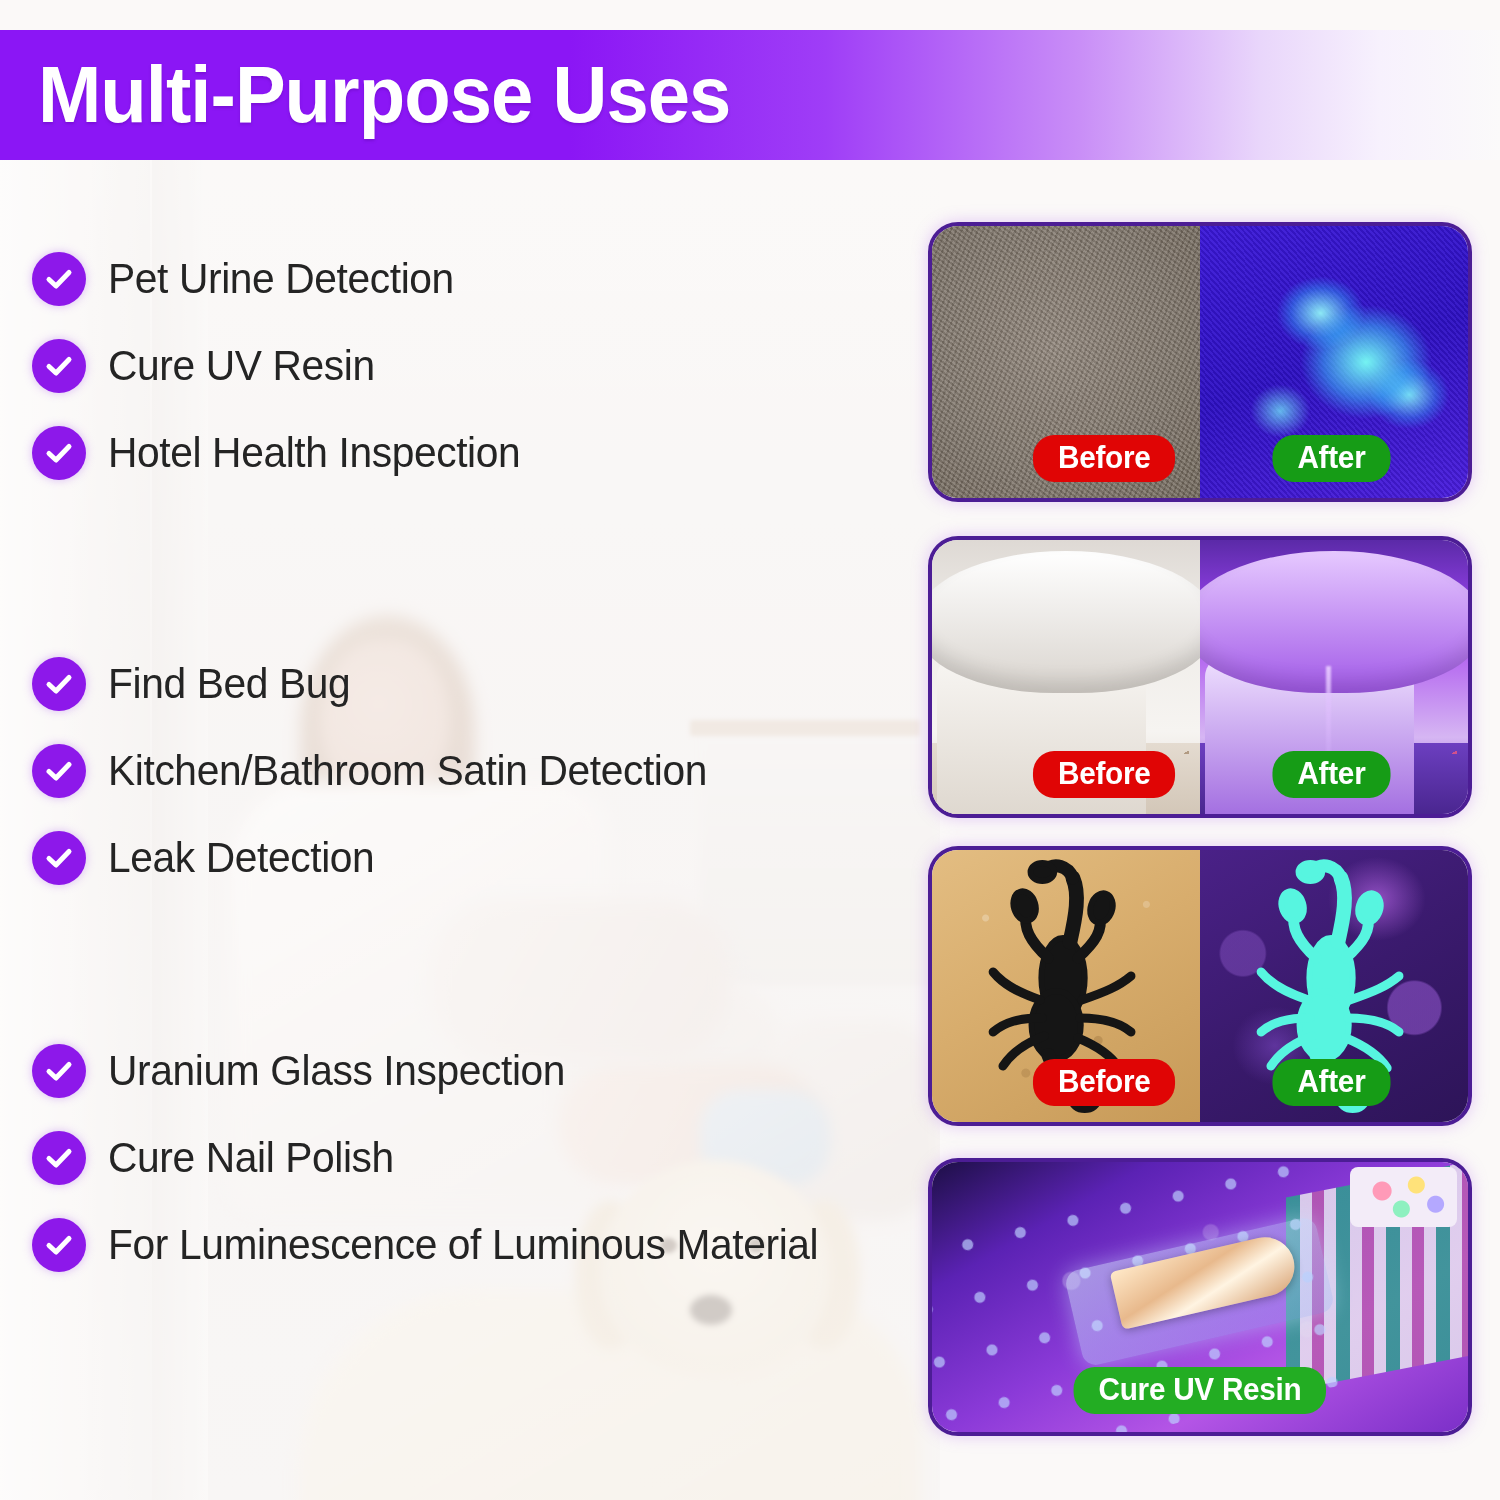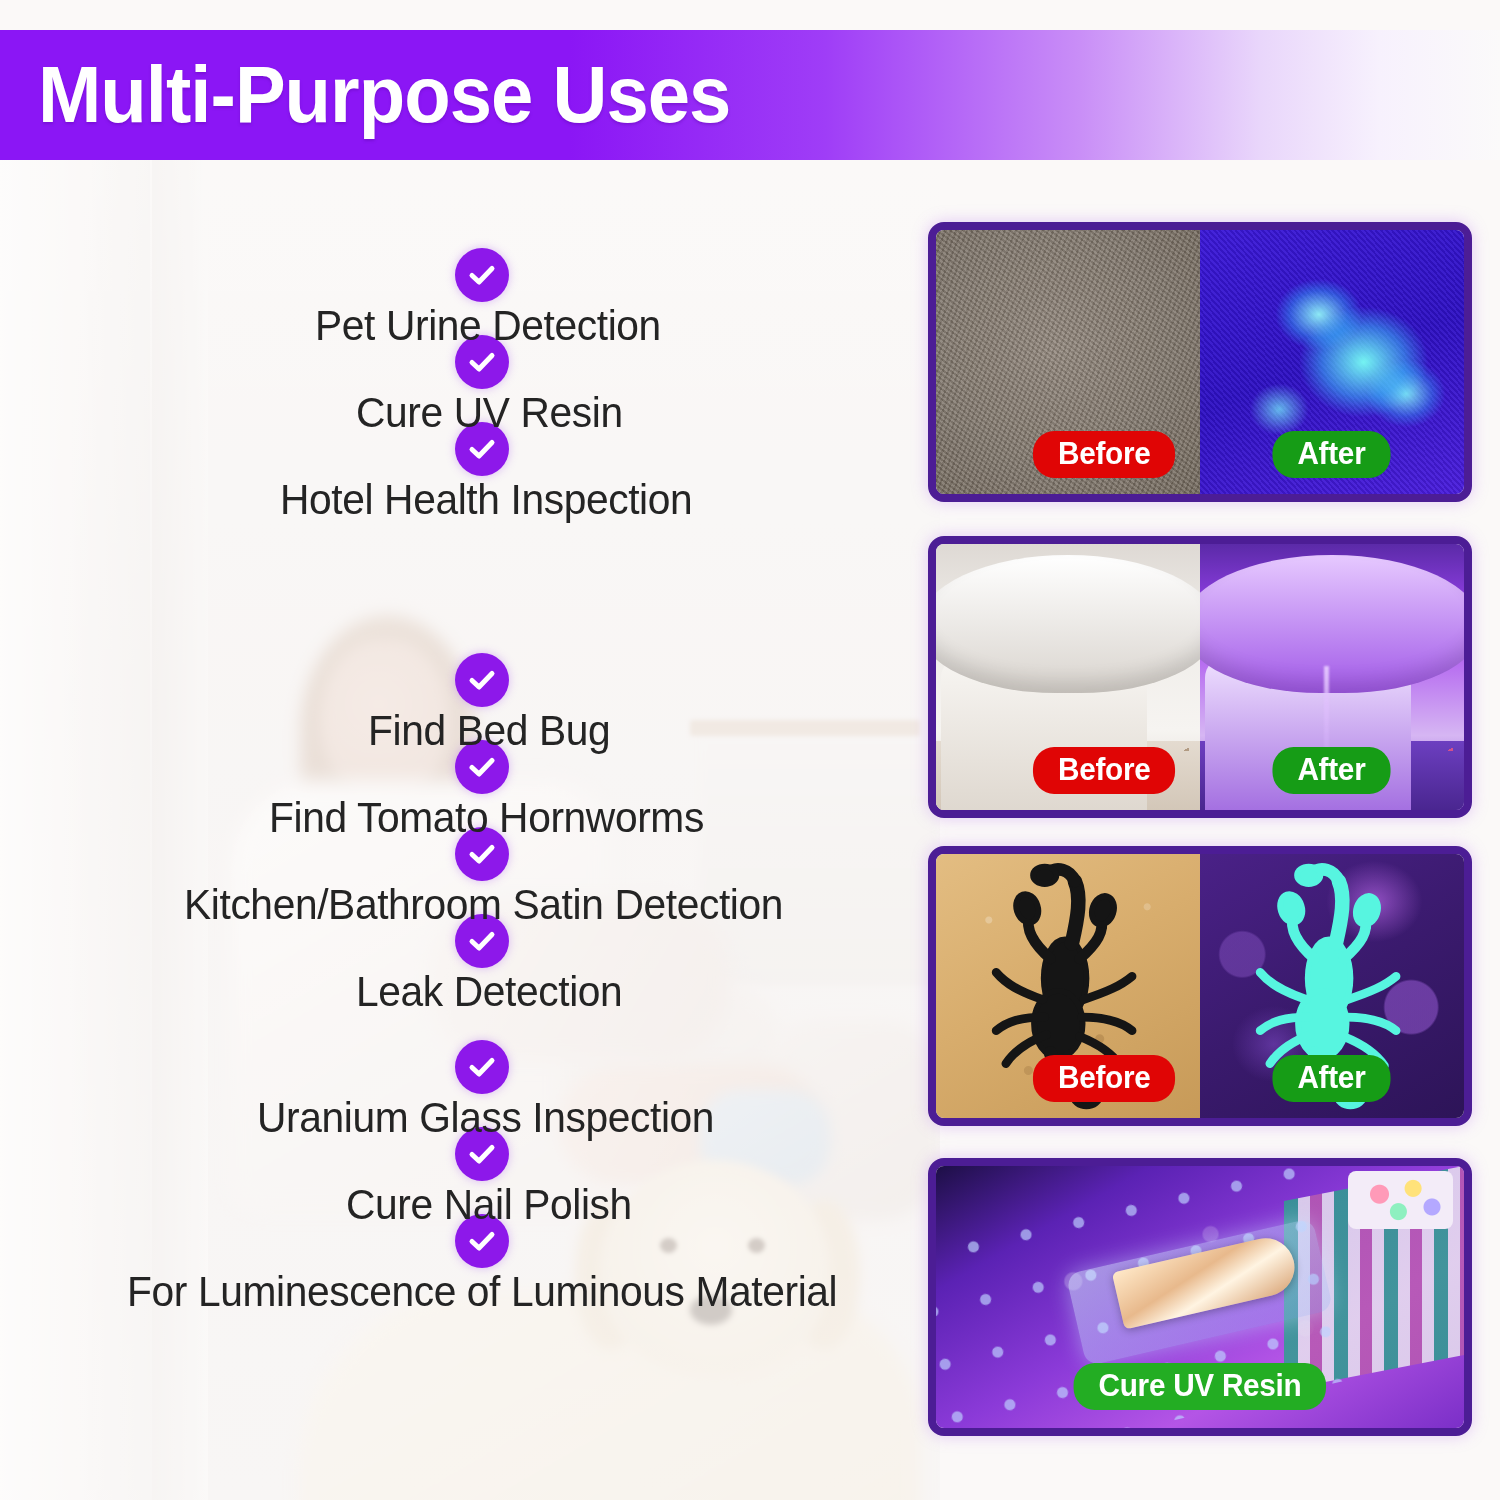--- a/index.html
+++ b/index.html
@@ -104,21 +104,20 @@
   #list { position:absolute; left:0; top:160px; width:940px; height:1340px; }
   .group { position:absolute; left:32px; width:900px; }
   #group-1 { top:88px; }
   #group-2 { top:493px; }
   #group-3 { top:880px; }
 
   .item {
     display:flex; align-items:center;
     height:62px;
     margin-bottom:25px;
-    flex-direction:column;
   }
   .item:last-child { margin-bottom:0; }
 
   .check-badge {
     flex:0 0 auto;
     width:54px; height:54px;
     border-radius:50%;
     background:#8d18ea;
     display:flex; align-items:center; justify-content:center;
     box-shadow:0 0 10px rgba(180,110,240,.45);
@@ -132,22 +131,22 @@
     font-family:"Liberation Sans", sans-serif;
     letter-spacing:-0.4px;
     white-space:nowrap;
     transform:scaleX(0.97);
     transform-origin:left center;
   }
 
   
   .panel {
     position:absolute;
-    border:8px solid #4c1d95;
-    border-radius:16px;
+    border:4px solid #4c1d95;
+    border-radius:30px;
     overflow:hidden;
     box-shadow:0 0 16px rgba(180,110,240,.35);
     display:flex;
   }
   #panel-1 { left:928px; top:222px; width:544px; height:280px; }
   #panel-2 { left:928px; top:536px; width:544px; height:282px; }
   #panel-3 { left:928px; top:846px; width:544px; height:280px; }
   #panel-4 { left:928px; top:1158px; width:544px; height:278px; }
 
   .half { position:relative; width:50%; height:100%; overflow:hidden; }
@@ -354,28 +353,20 @@
     </div>
 
     <div class="group" id="group-2">
       <div class="item">
         <span class="check-badge">
           <svg width="34" height="34" viewBox="0 0 34 34">
               <path d="M7 17.5 L14 24 L27 10.5" fill="none" stroke="#fff" stroke-width="5" stroke-linecap="round" stroke-linejoin="round"></path>
             </svg>
         </span>
         <span class="item-label">Find Bed Bug</span>
-      </div>
-      <div class="item">
-        <span class="check-badge">
-          <svg width="34" height="34" viewBox="0 0 34 34">
-              <path d="M7 17.5 L14 24 L27 10.5" fill="none" stroke="#fff" stroke-width="5" stroke-linecap="round" stroke-linejoin="round"></path>
-            </svg>
-        </span>
-        <span class="item-label">Find Tomato Hornworms</span>
       </div>
       <div class="item">
         <span class="check-badge">
           <svg width="34" height="34" viewBox="0 0 34 34">
               <path d="M7 17.5 L14 24 L27 10.5" fill="none" stroke="#fff" stroke-width="5" stroke-linecap="round" stroke-linejoin="round"></path>
             </svg>
         </span>
         <span class="item-label">Kitchen/Bathroom Satin Detection</span>
       </div>
       <div class="item">

